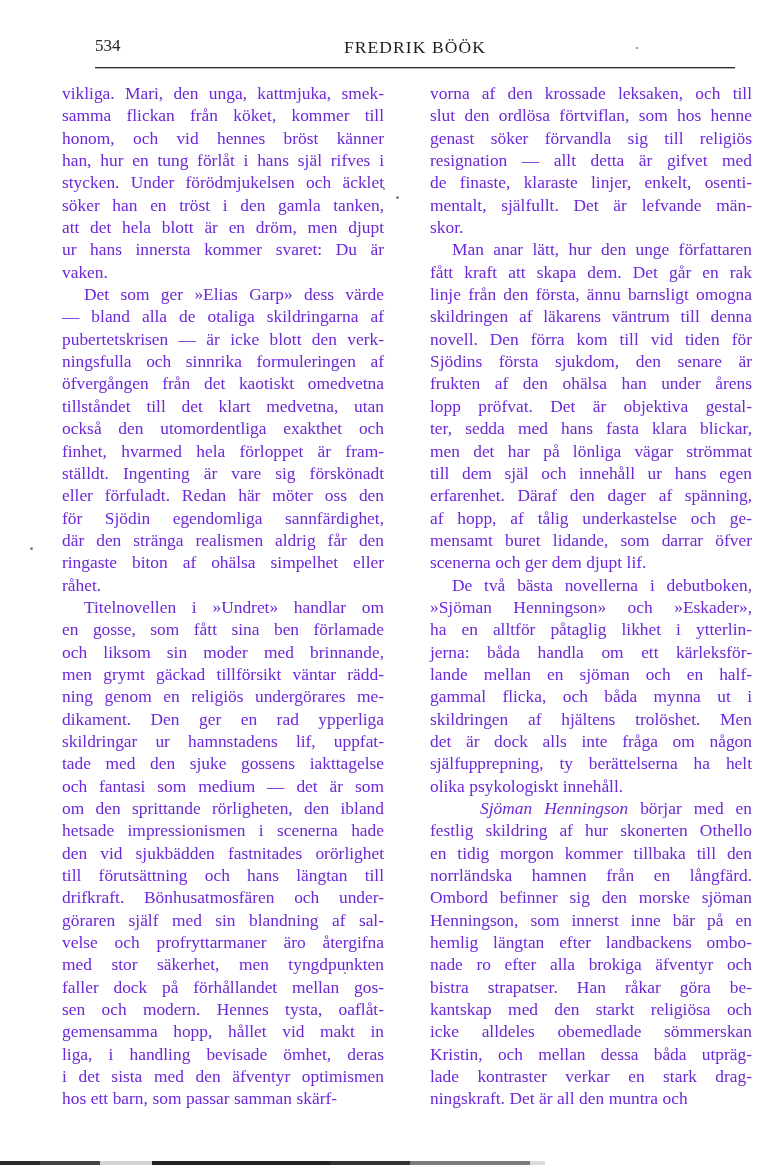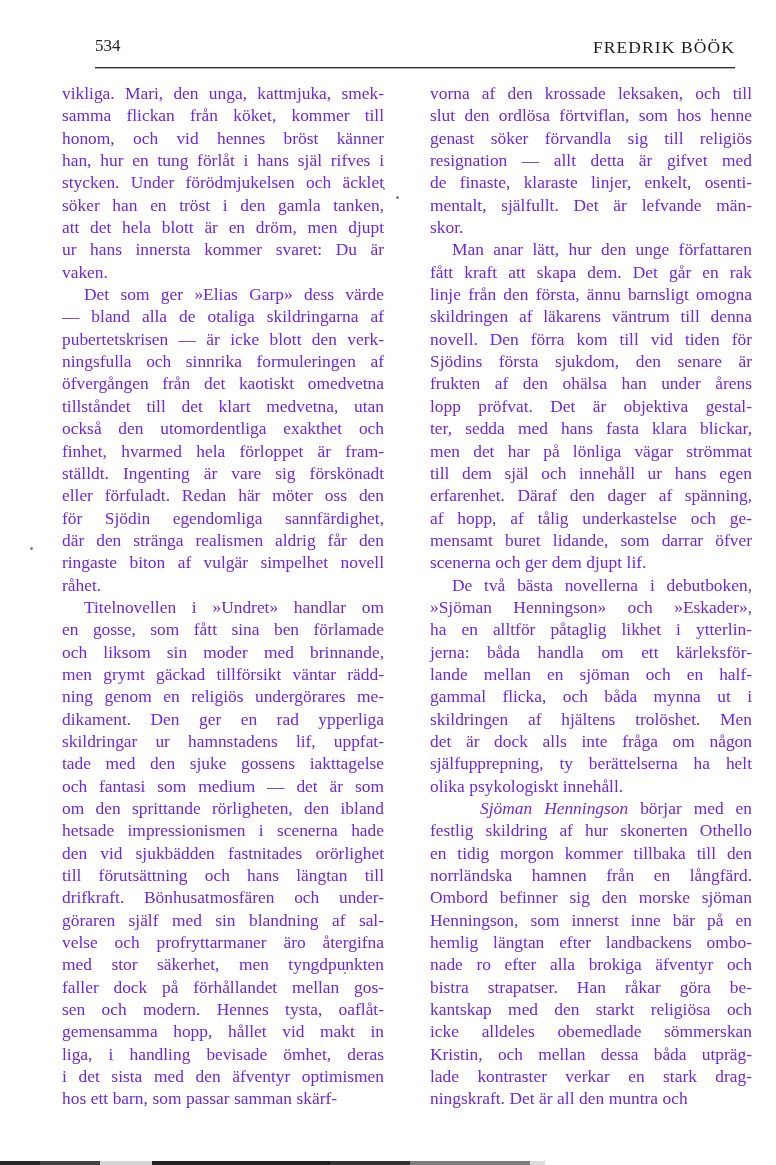--- a/index.html
+++ b/index.html
@@ -34,21 +34,21 @@
     top: 0;
     font-size: 17px;
     line-height: 26px;
     color: #232323;
   }
   #head-title {
     position: absolute;
     left: 0;
     right: 0;
     top: 1px;
-    text-align: right;
+    text-align: center;
     font-size: 17.5px;
     line-height: 26px;
     letter-spacing: 1.1px;
     color: #1e1e1e;
   }
   #head-rule {
     position: absolute;
     left: 95px;
     top: 67px;
     width: 640px;
@@ -160,21 +160,21 @@
           <span class="tline">pubertetskrisen — är icke blott den verk-</span>
           <span class="tline">ningsfulla och sinnrika formuleringen af</span>
           <span class="tline">öfvergången från det kaotiskt omedvetna</span>
           <span class="tline">tillståndet till det klart medvetna, utan</span>
           <span class="tline">också den utomordentliga exakthet och</span>
           <span class="tline">finhet, hvarmed hela förloppet är fram-</span>
           <span class="tline">ställdt. Ingenting är vare sig förskönadt</span>
           <span class="tline">eller förfuladt. Redan här möter oss den</span>
           <span class="tline">för Sjödin egendomliga sannfärdighet,</span>
           <span class="tline">där den stränga realismen aldrig får den</span>
-          <span class="tline">ringaste biton af vulgär simpelhet novell</span>
+          <span class="tline">ringaste biton af ohälsa simpelhet eller</span>
           <span class="tline last">råhet.</span>
         </p>
         <p>
           <span class="tline ind">Titelnovellen i »Undret» handlar om</span>
           <span class="tline">en gosse, som fått sina ben förlamade</span>
           <span class="tline">och liksom sin moder med brinnande,</span>
           <span class="tline">men grymt gäckad tillförsikt väntar rädd-</span>
           <span class="tline">ning genom en religiös undergörares me-</span>
           <span class="tline">dikament. Den ger en rad ypperliga</span>
           <span class="tline">skildringar ur hamnstadens lif, uppfat-</span>

